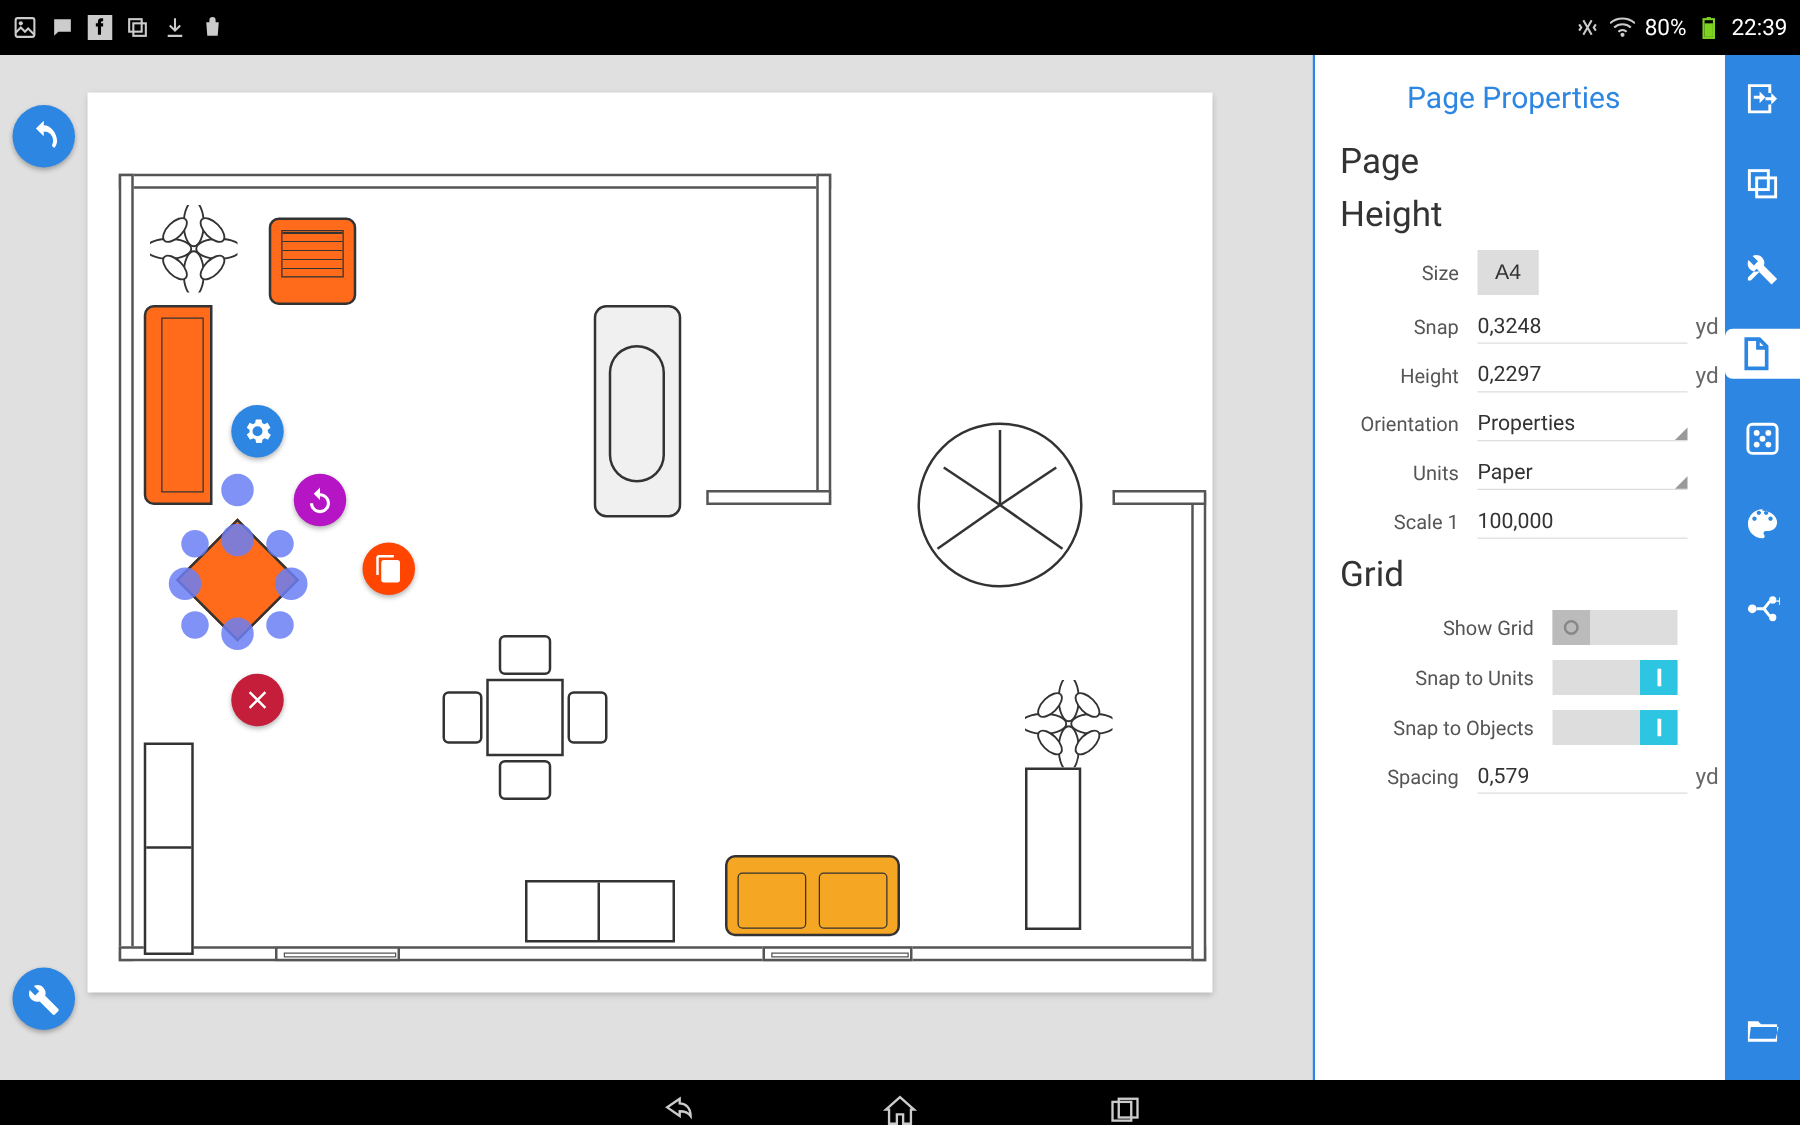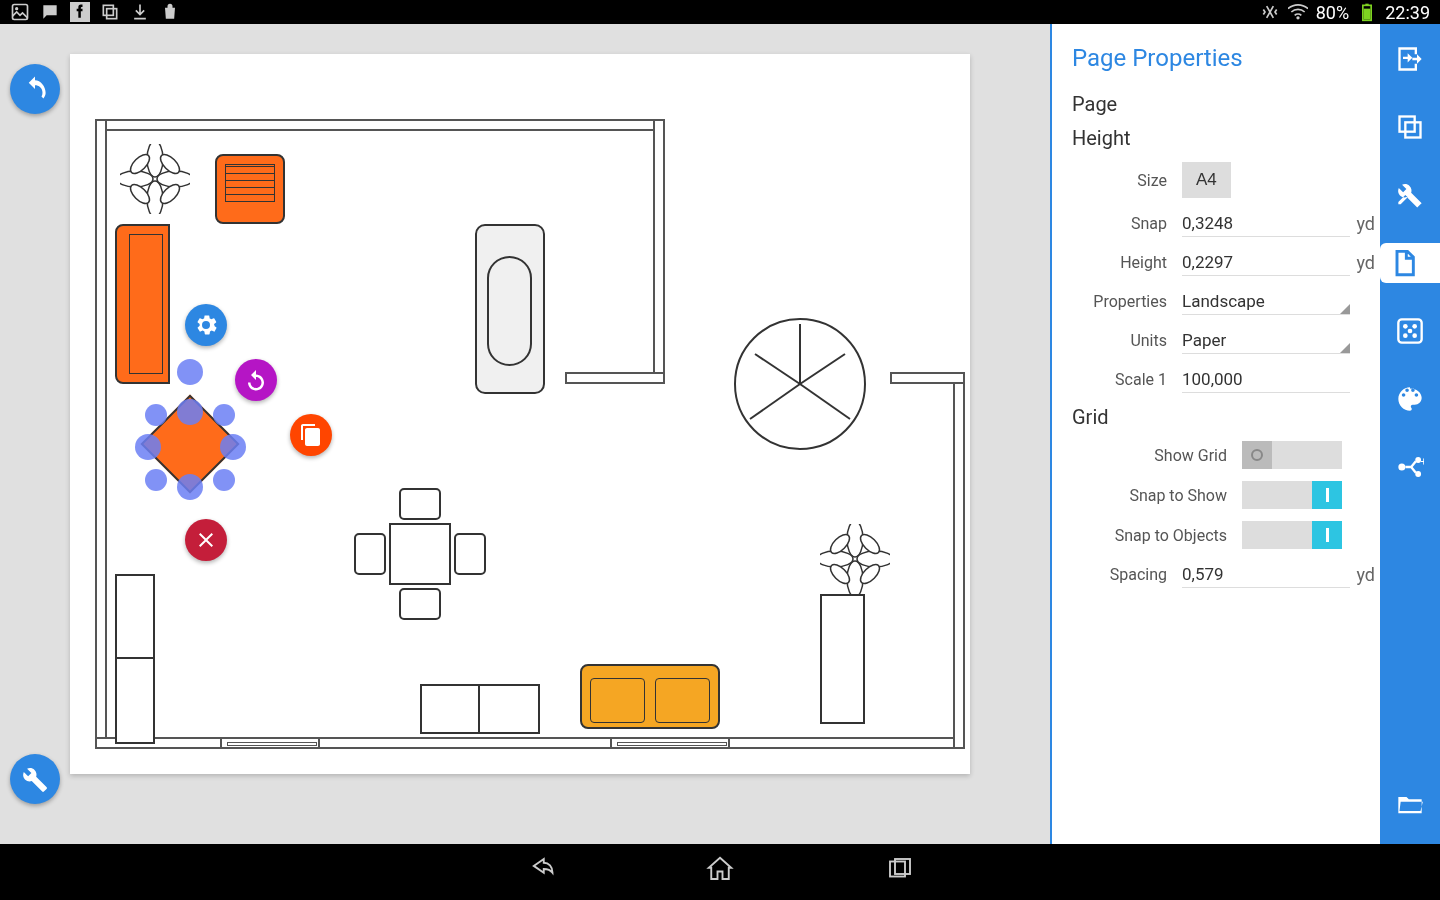--- a/index.html
+++ b/index.html
@@ -1,19 +1,19 @@
 <!DOCTYPE html>
 <html><head>
 <meta charset="utf-8">
 <style>
   * { box-sizing: border-box; margin: 0; padding: 0; }
   body { font-family: Roboto, Arial, sans-serif; width: 1440px; height: 900px; overflow: hidden; background: #000; }
   
   
-  .status-bar { height: 24px; background: #000; color: #fff; display: flex; align-items: center; padding: 0 10px; font-size: 18px; }
+  .status-bar { height: 44px; background: #000; color: #fff; display: flex; align-items: center; padding: 0 10px; font-size: 18px; }
   .status-left { display: flex; gap: 10px; }
   .status-right { margin-left: auto; display: flex; align-items: center; gap: 8px; }
   .status-icon { width: 20px; height: 20px; fill: #ccc; }
   .battery-text { color: #fff; }
   
   
   .app { height: 820px; display: flex; background: #e0e0e0; position: relative; }
   
   
   .canvas-area { flex: 1; position: relative; background: #e0e0e0; padding: 30px 10px 10px 70px; }
@@ -43,22 +43,22 @@
   
   
   .edit-btn { position: absolute; width: 42px; height: 42px; border-radius: 50%; display: flex; align-items: center; justify-content: center; box-shadow: 0 2px 4px rgba(0,0,0,0.3); cursor: pointer; }
   .edit-gear { left: 205px; top: 252px; background: #2d87e2; }
   .edit-rotate { left: 255px; top: 307px; background: #b515c5; }
   .edit-copy { left: 310px; top: 360px; background: #ff4500; }
   .edit-delete { left: 205px; top: 467px; background: #c41e3a; }
   
   
   .properties-panel { width: 330px; background: #fff; border-left: 2px solid #2d87e2; padding: 20px 30px 20px 20px; overflow-y: auto; }
-  .panel-title { color: #2d87e2; font-size: 24px; font-weight: 400; margin-bottom: 20px; }
-  .section-title { font-size: 20px; font-weight: 400; color: #333; margin: 0 0 10px; }
+  .panel-title { color: #2d87e2; font-size: 24px; font-weight: 400; margin-bottom: 20px; text-align: center; }
+  .section-title { font-size: 28px; font-weight: 400; color: #333; margin: 0 0 10px; }
   .prop-row { display: flex; align-items: center; margin: 12px 0; position: relative; }
   .prop-label { width: 110px; text-align: right; padding-right: 15px; font-size: 16px; color: #555; }
   .prop-value { flex: 1; font-size: 17px; color: #333; border-bottom: 1px solid #ddd; padding: 3px 0; }
   .prop-unit { position: absolute; right: -25px; font-size: 18px; color: #666; }
   .prop-button { background: #ddd; padding: 8px 14px; font-size: 17px; color: #333; border: none; cursor: pointer; }
   .dropdown-corner { position: absolute; right: 0; bottom: 0; width: 0; height: 0; border-style: solid; border-width: 0 0 10px 10px; border-color: transparent transparent #999 transparent; }
   
   
   .toggle { width: 100px; height: 28px; background: #ddd; position: relative; cursor: pointer; display: flex; }
   .toggle-knob { width: 30px; height: 100%; background: #bbb; display: flex; align-items: center; justify-content: center; }
@@ -270,23 +270,23 @@
       <div class="prop-label">Snap</div>
       <div class="prop-value">0,3248</div>
       <div class="prop-unit">yd</div>
     </div>
     <div class="prop-row">
       <div class="prop-label">Height</div>
       <div class="prop-value">0,2297</div>
       <div class="prop-unit">yd</div>
     </div>
     <div class="prop-row">
-      <div class="prop-label">Properties</div>
+      <div class="prop-label">Orientation</div>
       <div class="prop-value" style="position:relative;">
-        <span>Landscape</span>
+        <span>Properties</span>
         <div class="dropdown-corner"></div>
       </div>
     </div>
     <div class="prop-row">
       <div class="prop-label">Units</div>
       <div class="prop-value" style="position:relative;">
         <span>Paper</span>
         <div class="dropdown-corner"></div>
       </div>
     </div>
@@ -298,21 +298,21 @@
     <div class="section-title">Grid</div>
     <div class="prop-row">
       <div class="prop-label" style="width:170px;">Show Grid</div>
       <div class="toggle toggle-off">
         <div class="toggle-knob">
             <div class="toggle-knob-circle"></div>
           </div>
       </div>
     </div>
     <div class="prop-row">
-      <div class="prop-label" style="width:170px;">Snap to Show</div>
+      <div class="prop-label" style="width:170px;">Snap to Units</div>
       <div class="toggle toggle-on">
         <div class="toggle-knob">
             <div class="toggle-knob-mark"></div>
           </div>
       </div>
     </div>
     <div class="prop-row">
       <div class="prop-label" style="width:170px;">Snap to Objects</div>
       <div class="toggle toggle-on">
         <div class="toggle-knob">

